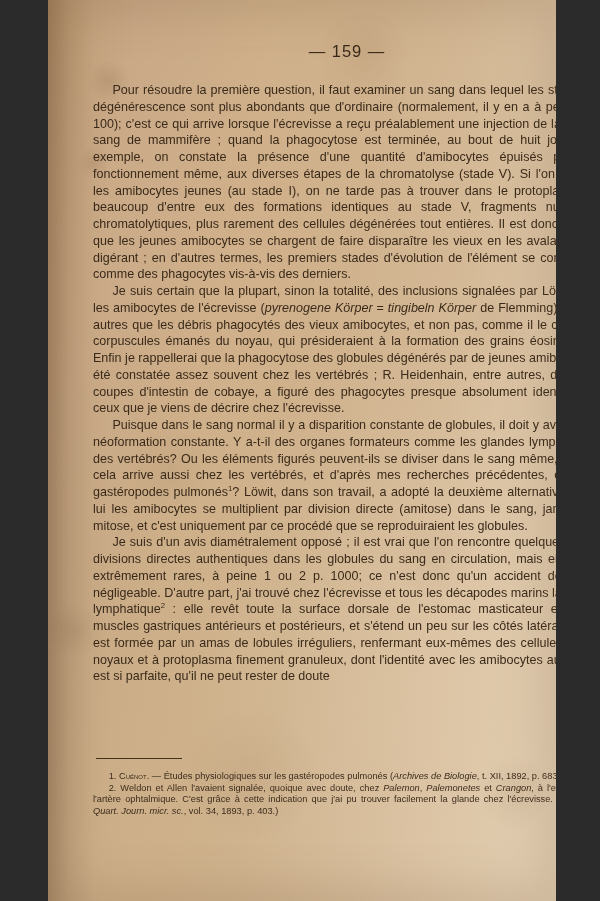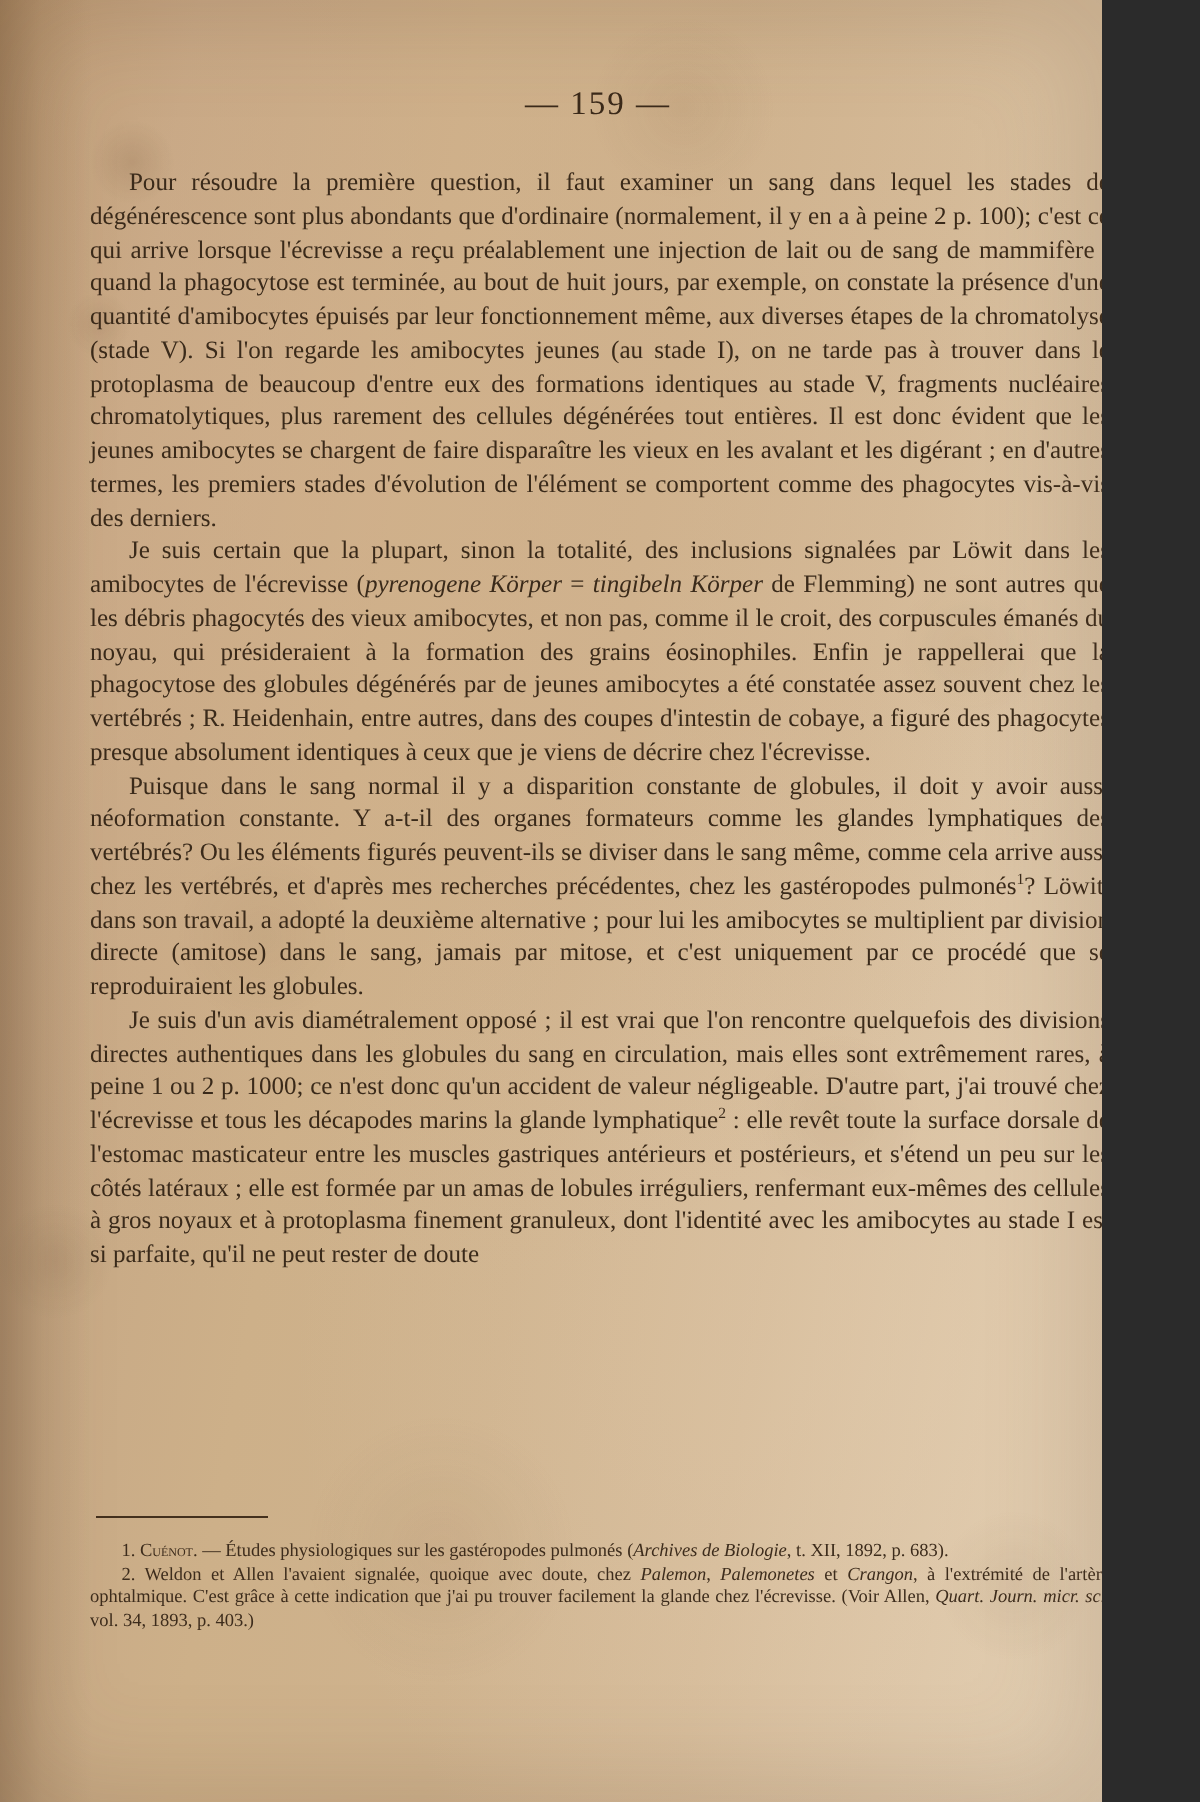--- a/index.html
+++ b/index.html
@@ -3,29 +3,30 @@
 <meta charset="utf-8">
 <style>
   html, body {
     margin: 0;
     padding: 0;
     background: #2b2b2b;
   }
 
   #page {
     position: relative;
-    width: 551px;
+    width: 508px;
     height: 901px;
     overflow: hidden;
     background:
       radial-gradient(ellipse 120% 80% at 30% 25%, rgba(210,176,140,0.55) 0%, rgba(210,176,140,0) 60%),
       radial-gradient(ellipse 90% 60% at 85% 75%, rgba(226,203,173,0.45) 0%, rgba(226,203,173,0) 65%),
       linear-gradient(100deg, #b8966f 0%, #c5a684 14%, #cdb089 34%, #cfb38e 52%, #d5bb99 70%, #ddc7a9 86%, #e3d1b6 100%);
-    font-family: Liberation Serif, serif;
+    font-family: Liberation Sans, sans-serif;
     color: #3a2a1a;
+    margin-left: 48px;
   }
 
   
   #grain {
     position: absolute;
     inset: 0;
     pointer-events: none;
     background-image:
       radial-gradient(circle at 12% 9%,  rgba(120,90,55,0.16) 0%, rgba(120,90,55,0) 2.2%),
       radial-gradient(circle at 9%  18%, rgba(120,90,55,0.13) 0%, rgba(120,90,55,0) 1.8%),

